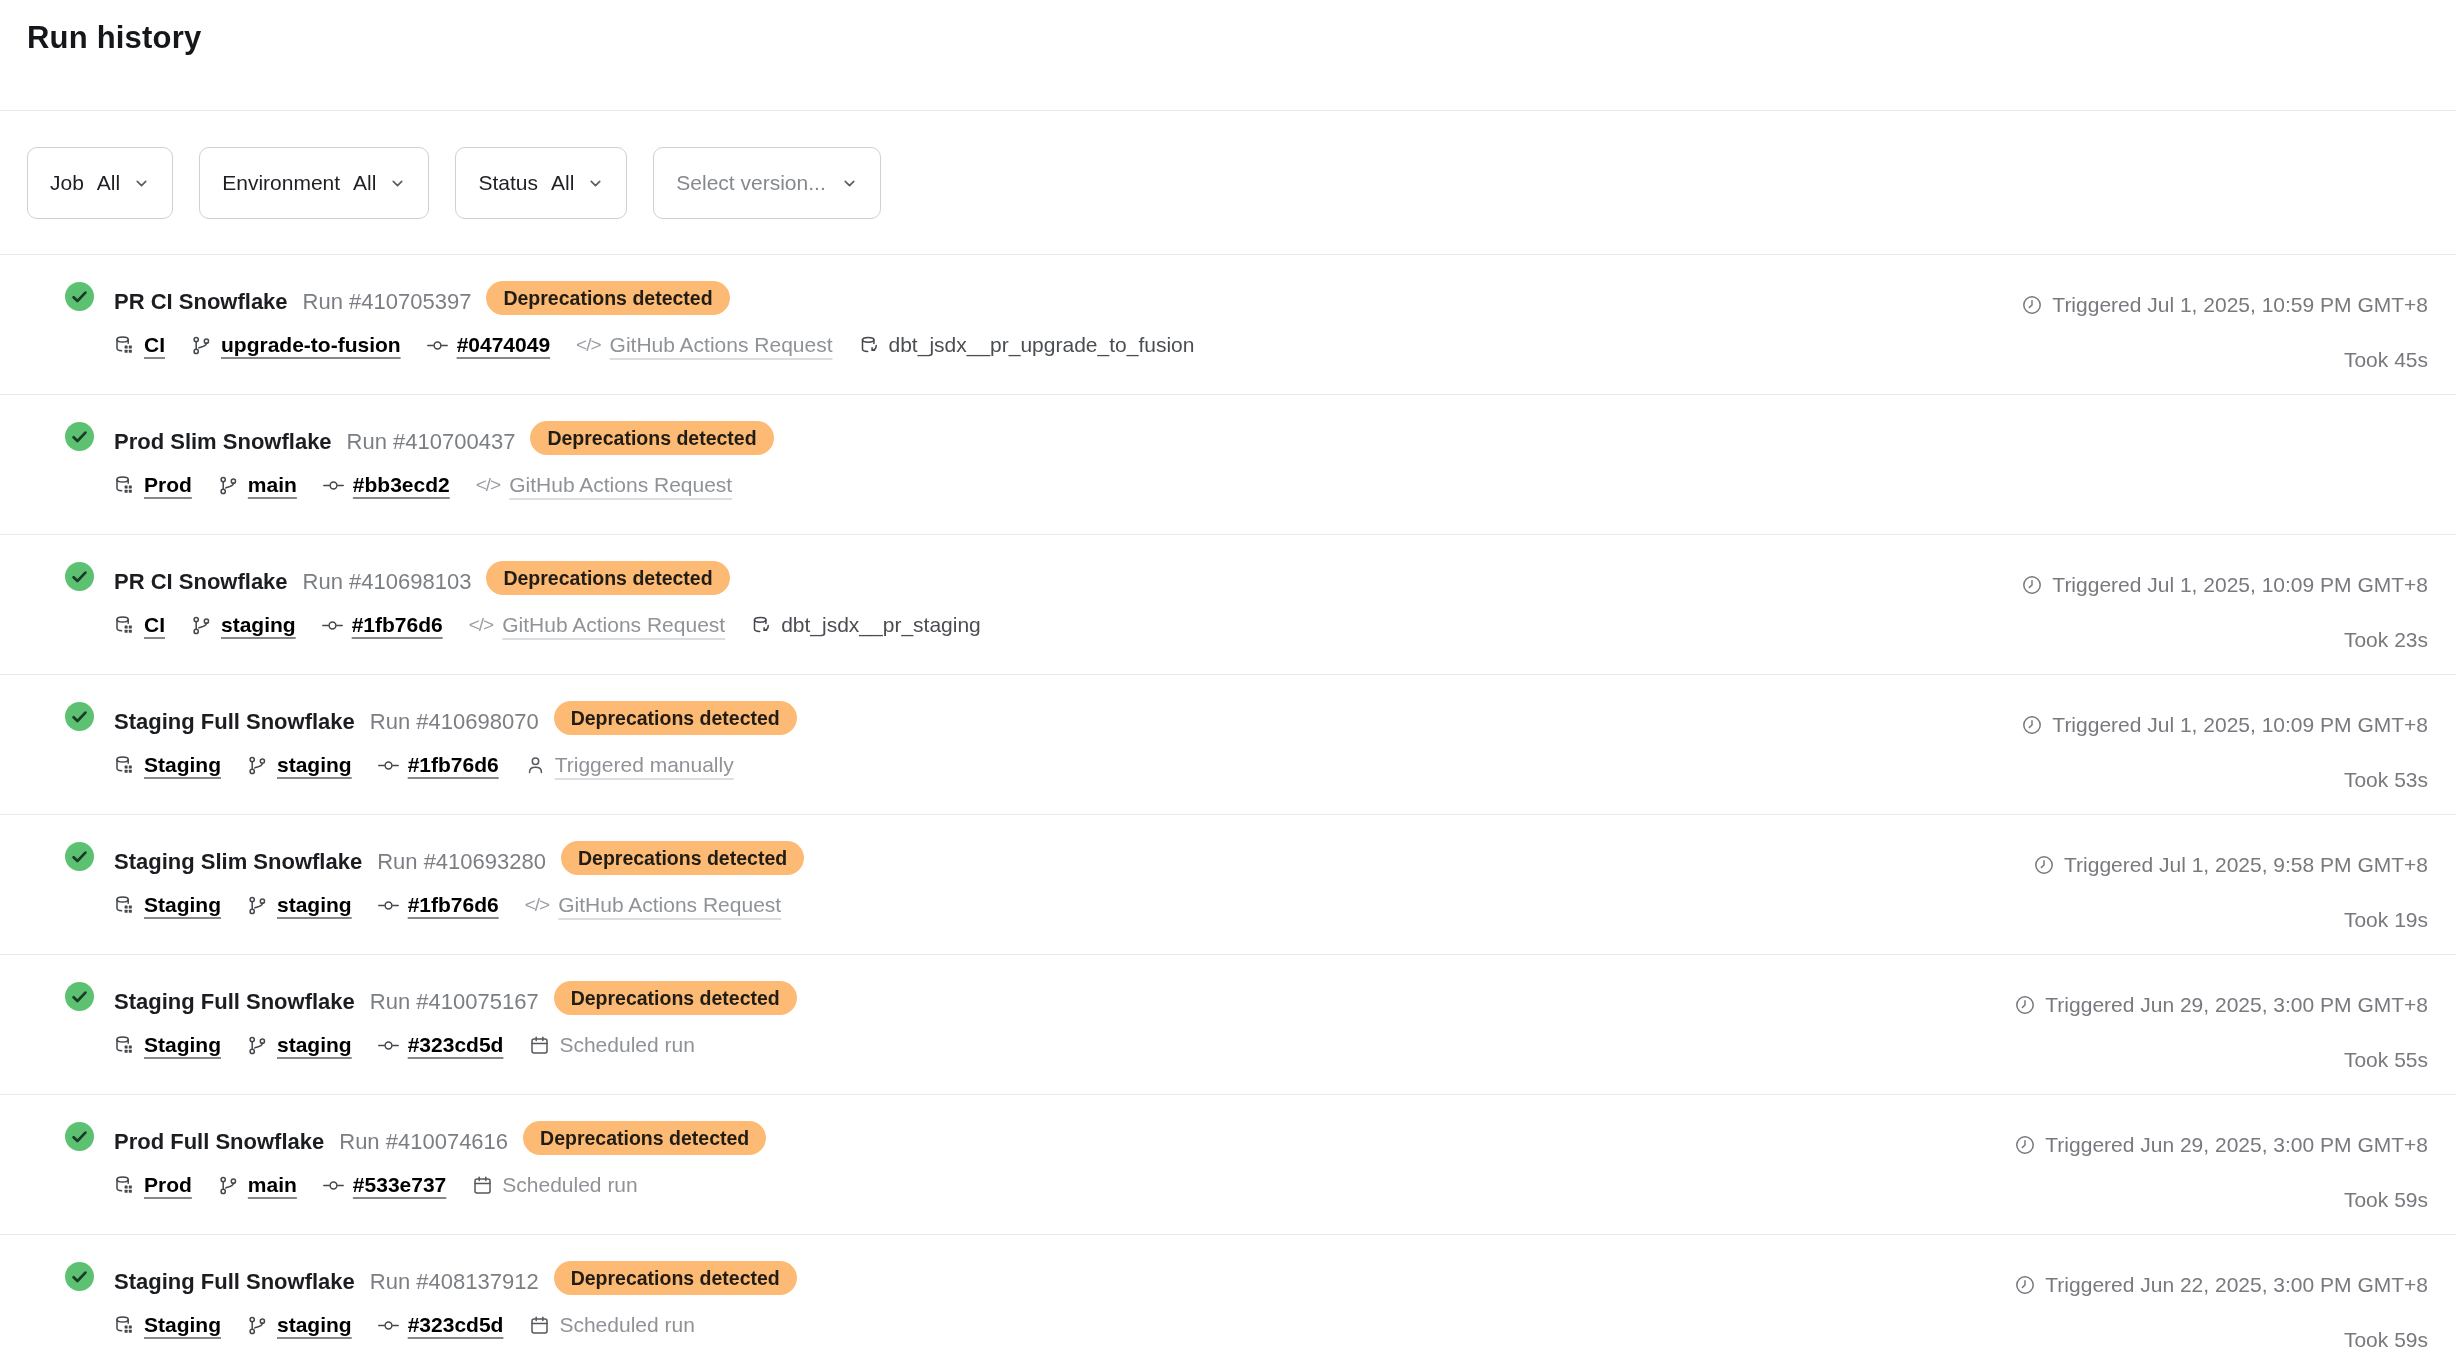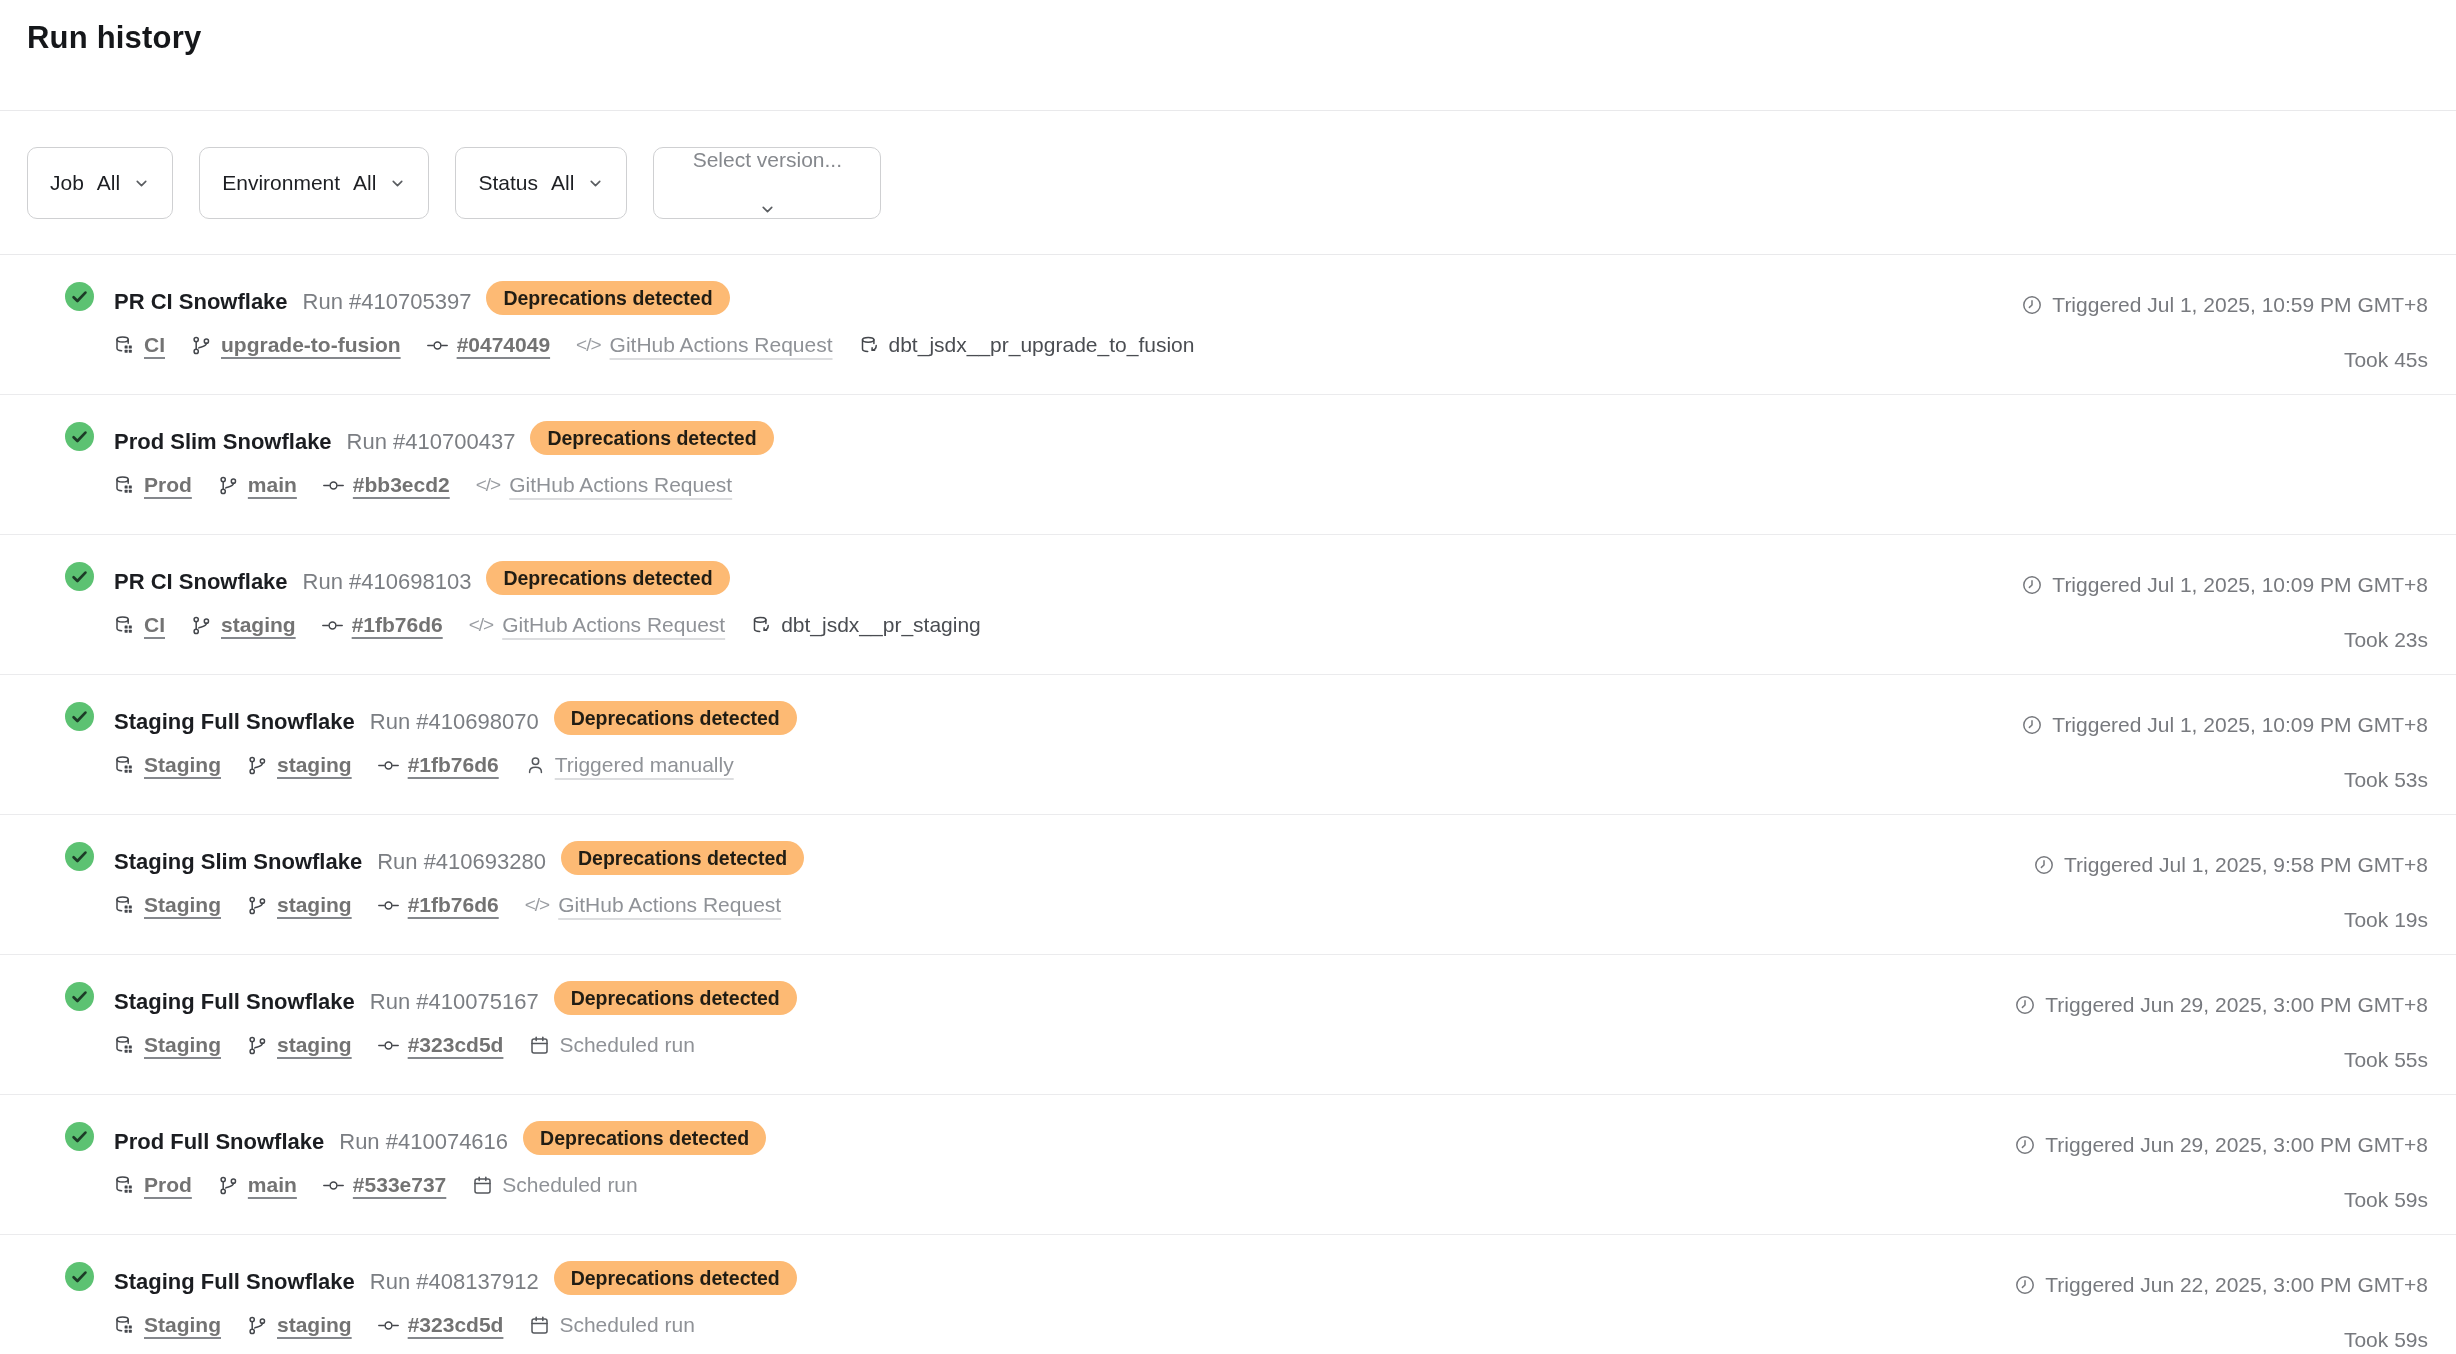--- a/index.html
+++ b/index.html
@@ -12,21 +12,21 @@
 
   
   .filter-bar { display:flex; align-items:center; gap:26px; padding:36px 0 35px 27px;
                 border-bottom:1px solid #e9e9eb; }
   .filter-btn { display:inline-flex; align-items:center; gap:13px; height:72px;
                 padding:0 22px; border:1px solid #cfd0d2; border-radius:10px;
                 background:#fff; font-size:21px; color:#1d1f23; cursor:pointer;
                 font-family:inherit; }
   .filter-btn .f-label { font-weight:500; }
   .filter-btn .f-value { font-weight:500; }
-  .filter-btn.version { min-width:228px; justify-content:space-between;flex-direction:column; }
+  .filter-btn.version { min-width:228px; justify-content:space-between; }
   .filter-btn.version .f-placeholder { color:#85888d; font-weight:400; }
   .chev { width:17px; height:17px; stroke:#5a5d61; stroke-width:1.9; fill:none;
           stroke-linecap:round; stroke-linejoin:round; }
 
   
   .run-list { }
   .run-row { position:relative; height:140px; padding:26px 28px 0 65px;
              border-bottom:1px solid #ebebed; display:flex; align-items:flex-start; }
   .status-icon { flex:0 0 auto; width:29px; height:29px; margin-top:1px; }
   .run-main { margin-left:20px; flex:1 1 auto; min-width:0; }
@@ -36,21 +36,21 @@
   .run-number { font-size:22px; font-weight:400; color:#7b7e83; white-space:nowrap; }
   .badge { font-size:19.5px; font-weight:600; color:#211d14; background:#fdba74;
            border-radius:999px; padding:6px 17px; line-height:1.15; white-space:nowrap; }
 
   .run-meta-line { display:flex; align-items:center; gap:26px; margin-top:16px; height:28px; }
   .meta-item { display:inline-flex; align-items:center; gap:9px; white-space:nowrap; }
   .meta-icon { width:21px; height:21px; flex:0 0 auto; }
   .meta-icon path, .meta-icon circle, .meta-icon ellipse, .meta-icon rect, .meta-icon line
     { stroke:#43464b; stroke-width:1.5; fill:none; stroke-linecap:round; stroke-linejoin:round; }
   .meta-icon .filled { fill:#43464b; stroke:none; }
-  .meta-link { font-size:21px; font-weight:600; color:#737373; text-decoration:underline;
+  .meta-link { font-size:21px; font-weight:600; color:#000000; text-decoration:underline;
                text-decoration-thickness:1.6px; text-underline-offset:5px;
                text-decoration-color:#84878c; cursor:pointer; }
   .code-glyph { font-size:19px; color:#9a9da2; letter-spacing:-1px; font-weight:400; }
   .trigger-label { font-size:21px; color:#8f9297; font-weight:400; }
   .run-row[data-trigger="code"] .trigger-label,
   .run-row[data-trigger="person"] .trigger-label
     { text-decoration:underline; text-decoration-thickness:1.5px;
       text-underline-offset:6px; text-decoration-color:#dcdddf; }
   .trigger-ic { display:none; align-items:center; }
   .run-row[data-trigger="code"] .t-code { display:inline-flex; }

